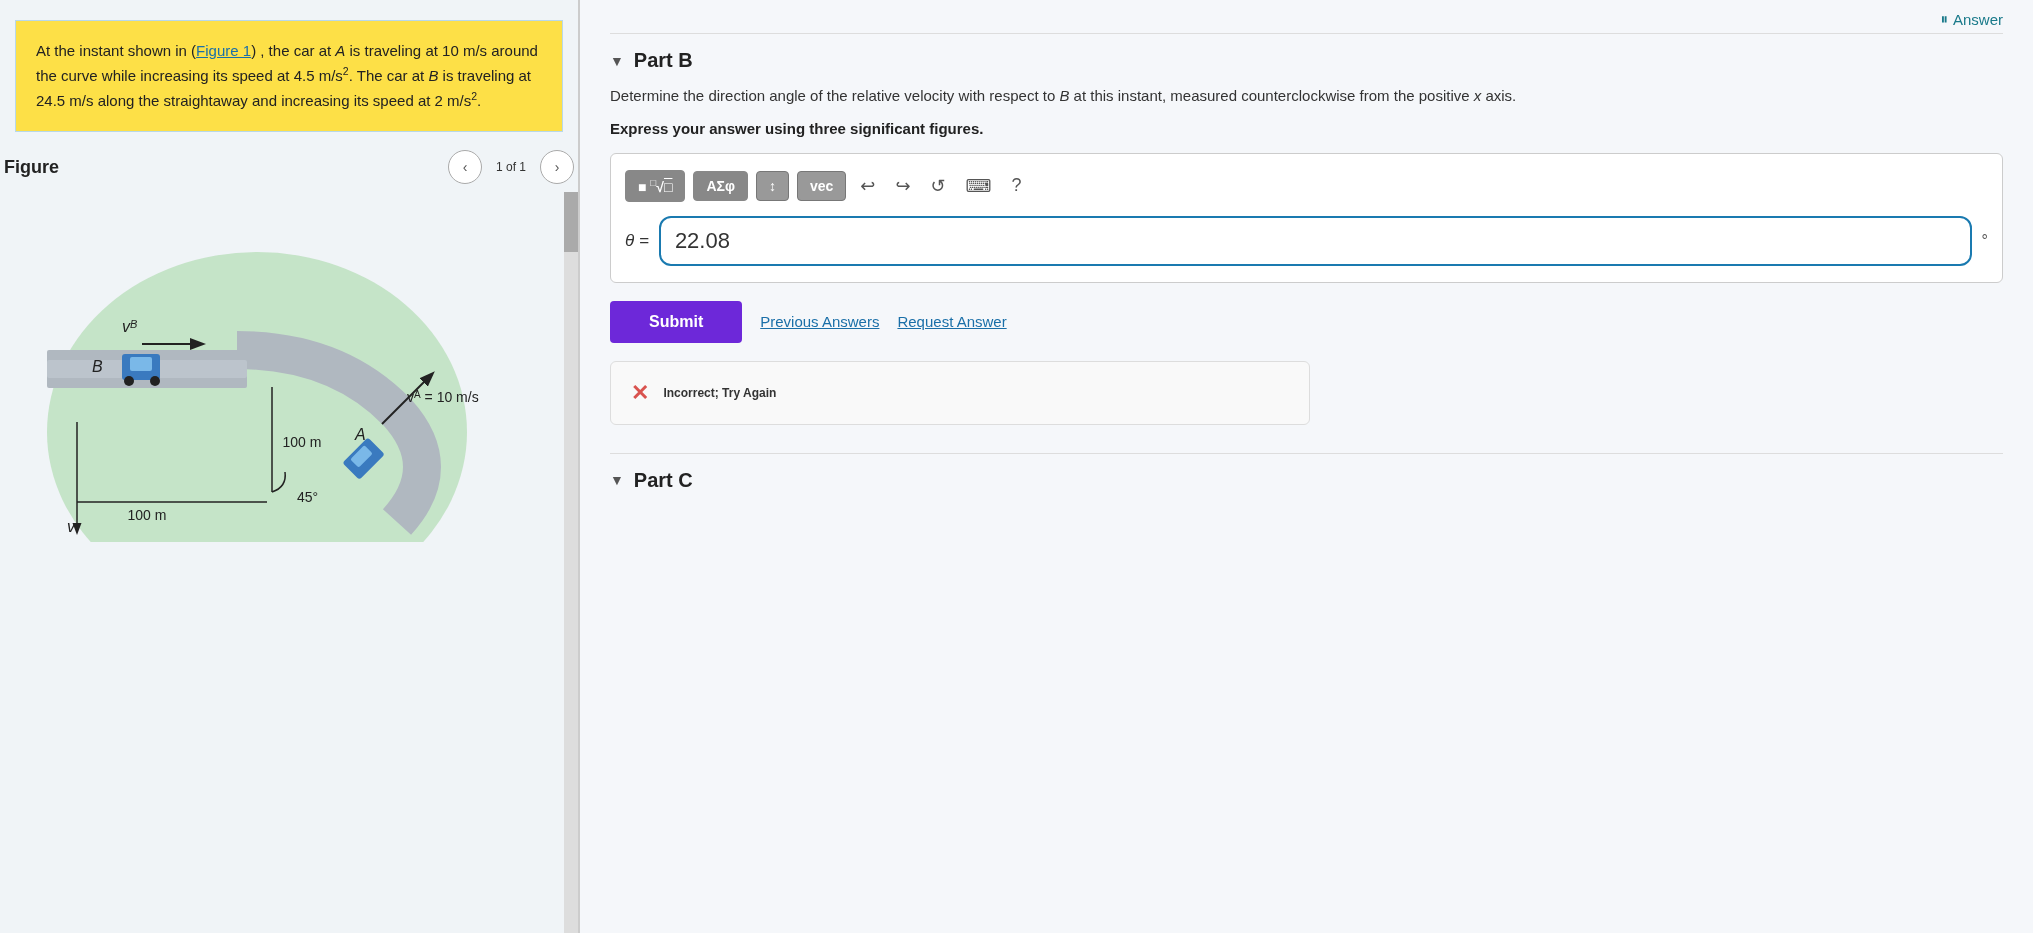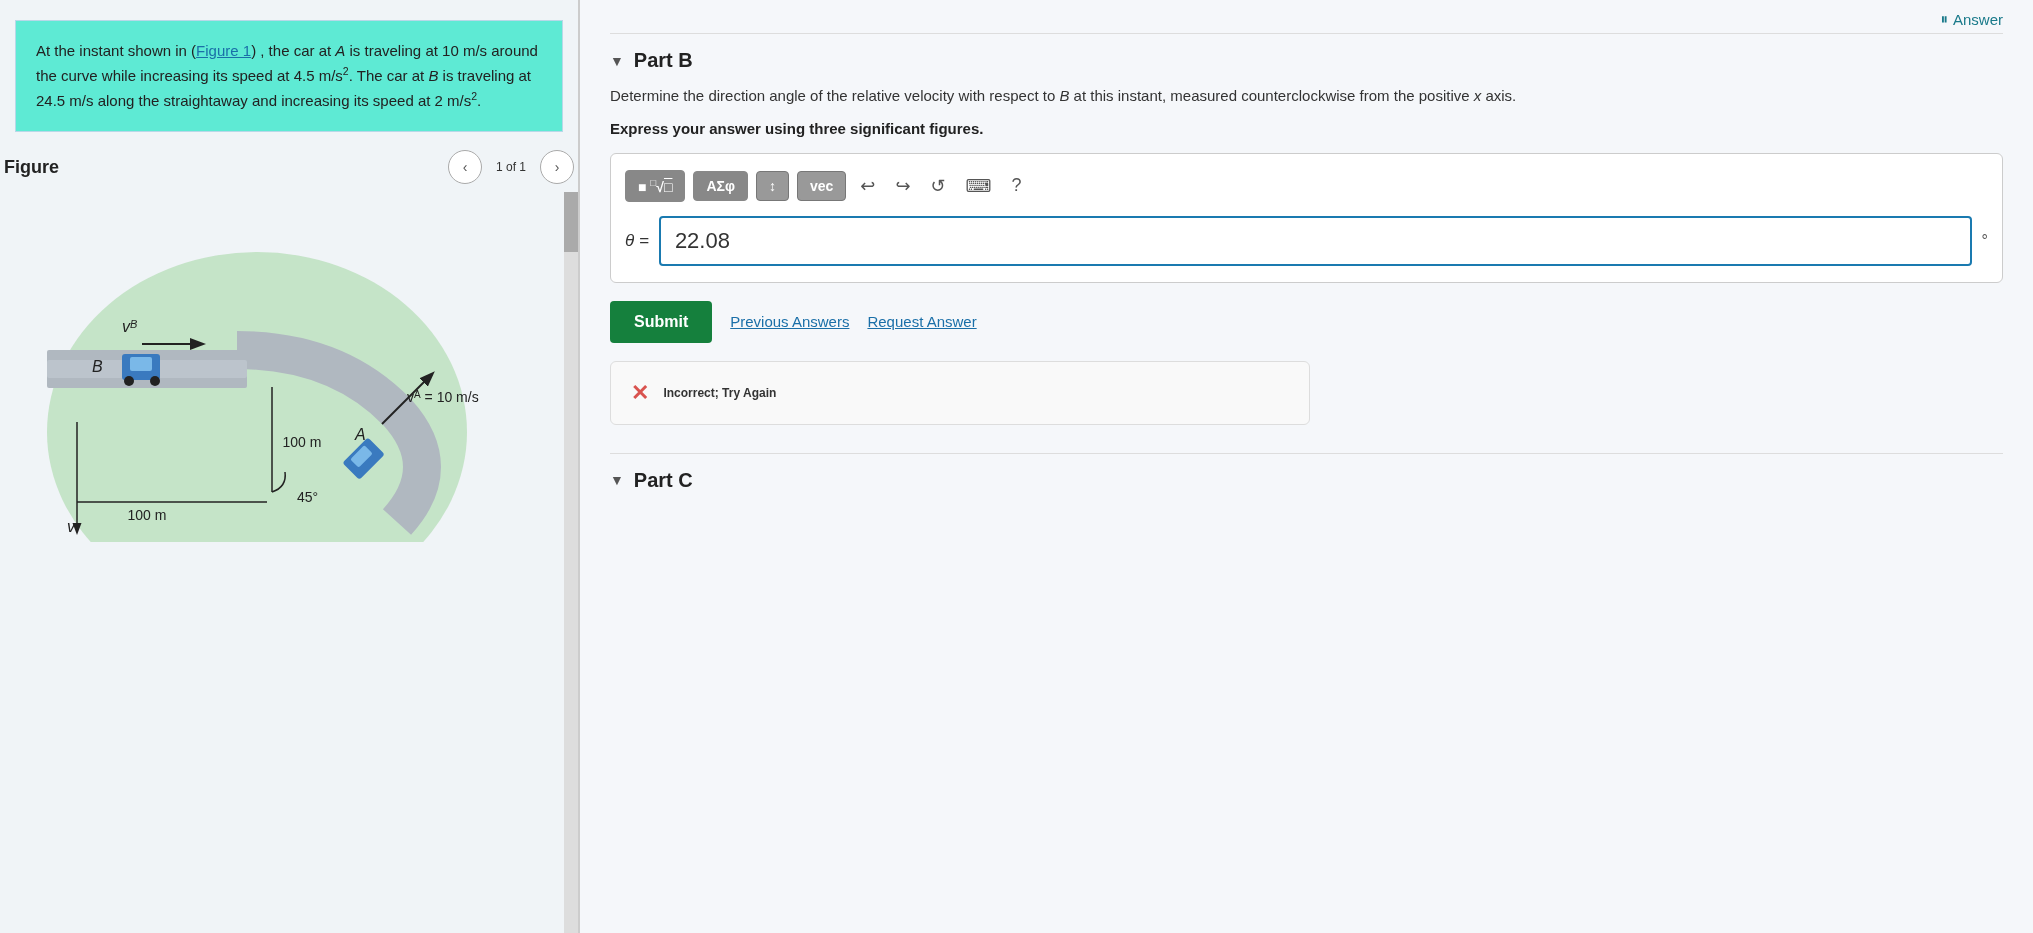--- a/index.html
+++ b/index.html
@@ -16,21 +16,21 @@
       width: 580px;
       min-width: 580px;
       background: #f0f4f7;
       display: flex;
       flex-direction: column;
       border-right: 2px solid #ccc;
       position: relative;
     }
 
     .problem-text-box {
-      background: #5eead4;
+      background: #fde047;
       border: 1px solid #b8d8e8;
       margin: 20px 15px 10px 15px;
       padding: 18px 20px;
       font-size: 15px;
       line-height: 1.6;
       color: #222;
     }
 
     .problem-text-box a {
       color: #1a6fa8;
@@ -212,45 +212,45 @@
 
     .theta-label {
       font-size: 17px;
       color: #333;
       font-style: italic;
     }
 
     .answer-input {
       flex: 1;
       border: 2px solid #1a7ab0;
-      border-radius: 4px;
+      border-radius: 12px;
       padding: 10px 14px;
       font-size: 22px;
       color: #333;
       outline: none;
     }
 
     .degree-symbol {
       font-size: 16px;
       color: #555;
     }
 
     
     .action-row {
       display: flex;
       align-items: center;
       gap: 18px;
       margin-bottom: 18px;
     }
 
     .submit-btn {
-      background: #15803d;
+      background: #6d28d9;
       color: #fff;
       border: none;
-      padding: 12px 24px;
+      padding: 12px 39px;
       font-size: 16px;
       border-radius: 4px;
       cursor: pointer;
       font-weight: bold;
     }
 
     .previous-answers-link {
       color: #1a6fa8;
       text-decoration: underline;
       font-size: 15px;

